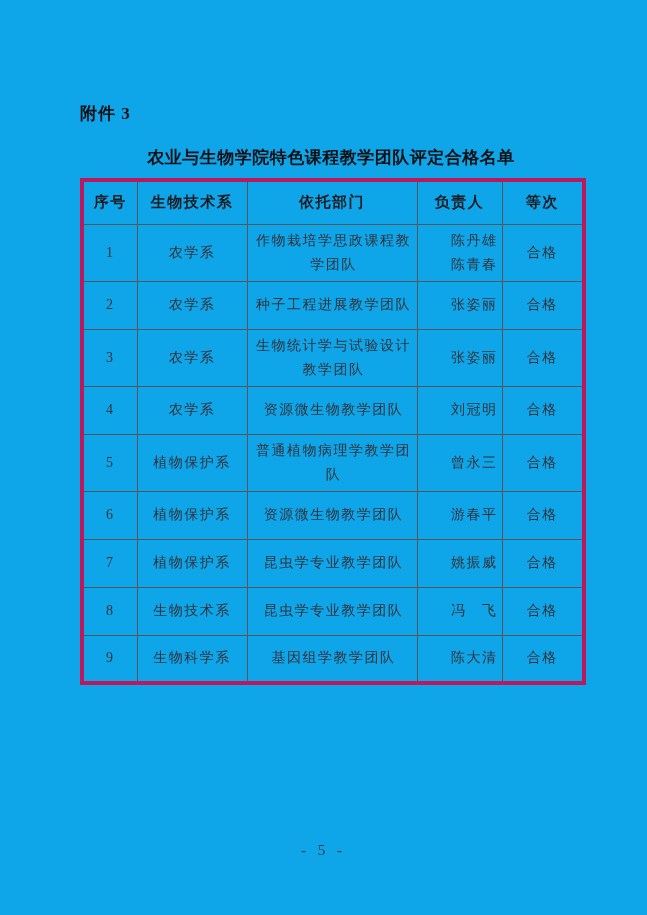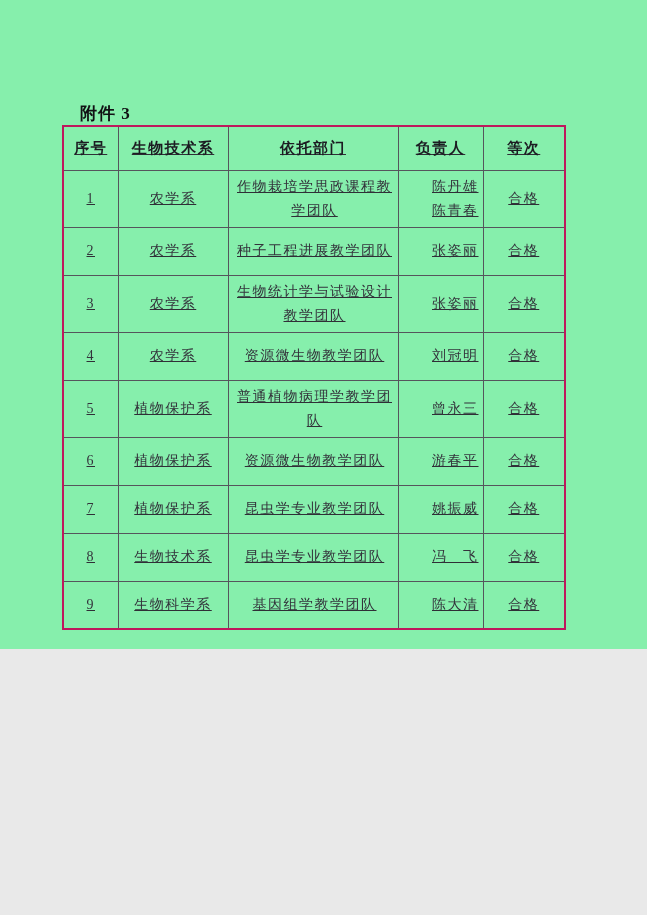--- a/index.html
+++ b/index.html
@@ -3,23 +3,23 @@
 <meta charset="utf-8">
 <style>
   html, body {
     margin: 0;
     padding: 0;
     background: #e9e9e9;
   }
   .page {
     position: relative;
     width: 647px;
-    height: 649px;
+    height: 915px;
     margin: 0 auto;
-    background: #86efac;
+    background: #0ea5e9;
     font-family: "Liberation Serif", "DejaVu Serif", serif;
     color: #2f2f36;
     overflow: hidden;
     box-sizing: border-box;
   }
   .attachment-label {
     margin: 103px 0 0 80px;
     font-size: 17px;
     line-height: 22px;
     font-weight: bold;
@@ -30,26 +30,25 @@
     width: 502px;
     margin: 21px 0 9px 80px;
     text-align: center;
     font-size: 17px;
     line-height: 23px;
     font-weight: bold;
     color: #111114;
     letter-spacing: 0.5px;
   }
   table.teams-table {
-    margin-left: 62px;
+    margin-left: 80px;
     width: 502px;
     border-collapse: collapse;
     table-layout: fixed;
-    border: 2px solid #be185d;
-    text-decoration: underline;
+    border: 4px solid #be185d;
   }
   table.teams-table th,
   table.teams-table td {
     border: 1px solid #55555c;
     font-size: 14px;
     letter-spacing: 1.5px;
     vertical-align: middle;
     padding: 4px 4px;
     box-sizing: border-box;
     color: #33333b;
@@ -92,20 +91,21 @@
     color: #3a3a40;
   }
 </style>
 </head>
 <body>
 
 <div class="page">
 
   <div class="attachment-label">附件 3</div>
 
+  <div class="doc-title">农业与生物学院特色课程教学团队评定合格名单</div>
 
   <table class="teams-table">
     <colgroup>
       <col class="c-no">
         <col class="c-dept">
         <col class="c-team">
         <col class="c-lead">
         <col class="c-grade">
     </colgroup>
     <thead>

